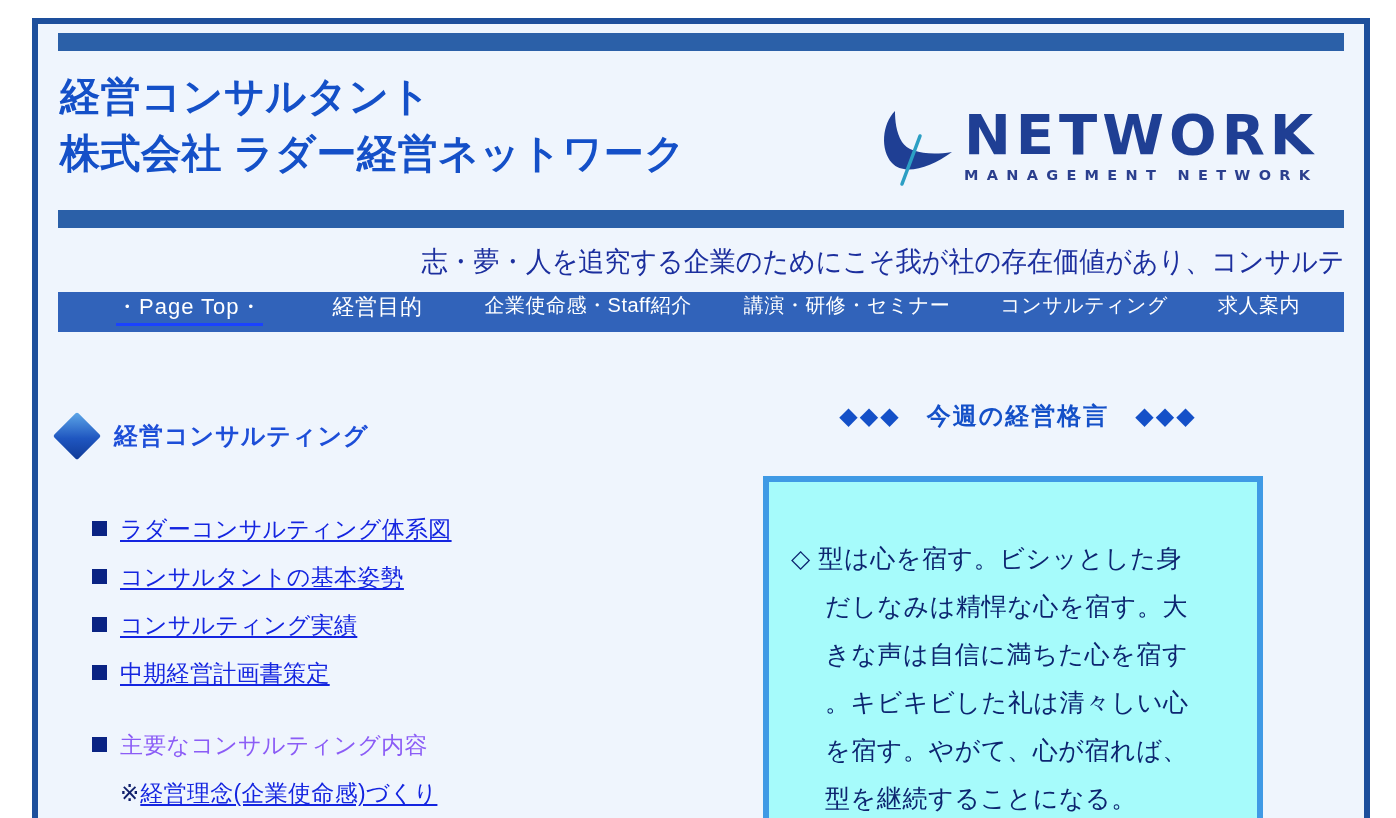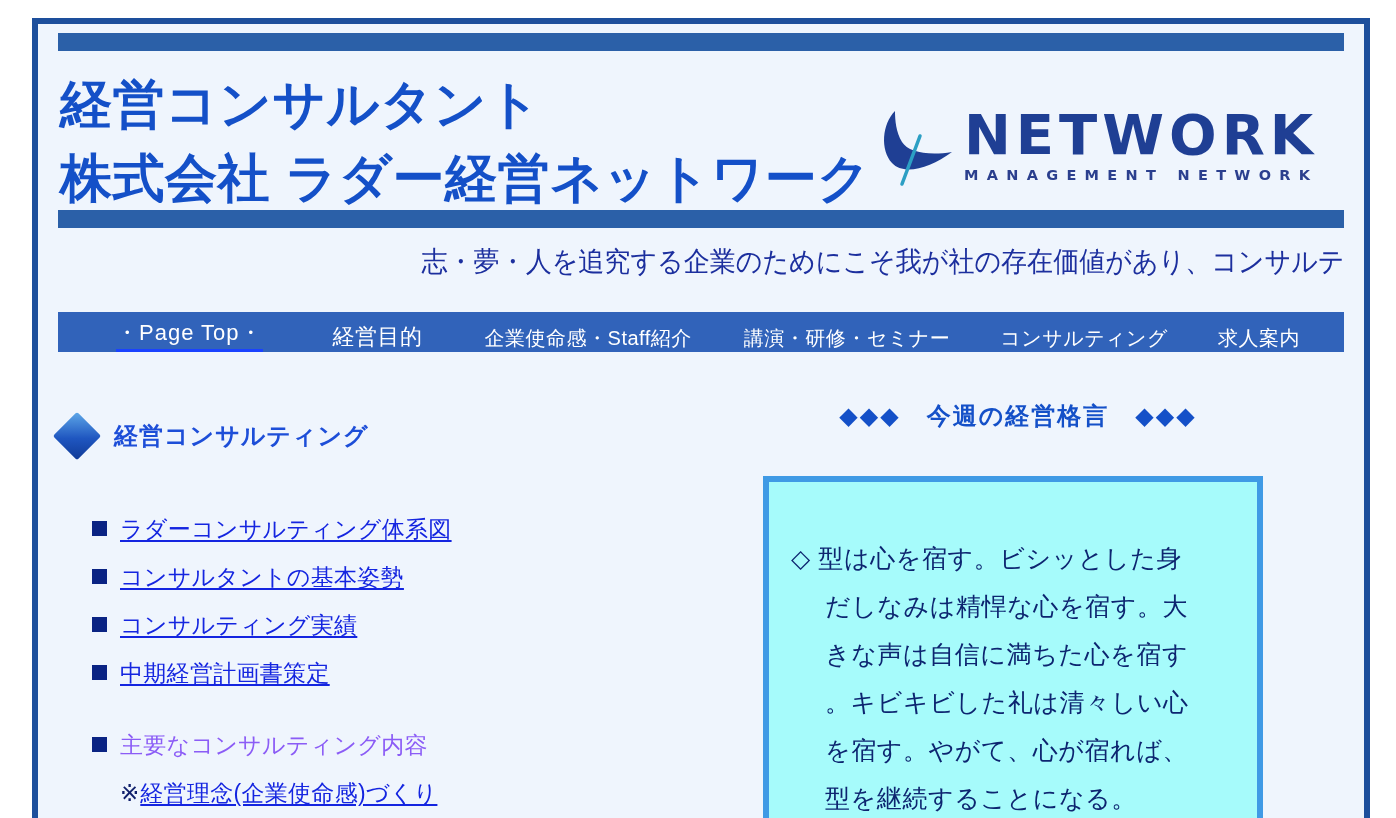--- a/index.html
+++ b/index.html
@@ -48,21 +48,21 @@
     top: 34px;
     left: 0;
     width: 100%;
     height: 150px;
   }
 
   #header-title {
     position: absolute;
     left: 22px;
     top: 10px;
-    font-size: 52px;
+    font-size: 40px;
     font-weight: bold;
     color: #1450c8;
     line-height: 1.42;
     letter-spacing: 0.5px;
     white-space: nowrap;
   }
   #header-title .title-line { display: block; }
 
   
   #site-logo {
@@ -119,27 +119,27 @@
     color: #1c2f9e;
     white-space: nowrap;
     letter-spacing: 0px;
     transform: scaleX(0.93);
     transform-origin: right center;
   }
 
   
   #main-nav {
     position: absolute;
-    top: 288px;
+    top: 268px;
     left: 20px;
     width: 1286px;
     height: 40px;
     background: #3163ba;
     display: flex;
-    align-items: flex-end;
+    align-items: flex-start;
   }
   .nav-item {
     color: #ffffff;
     font-size: 22px;
     white-space: nowrap;
     text-decoration: none;
     letter-spacing: 0.5px;
   }
   #nav-item-page-top {
     margin-left: 58px;

